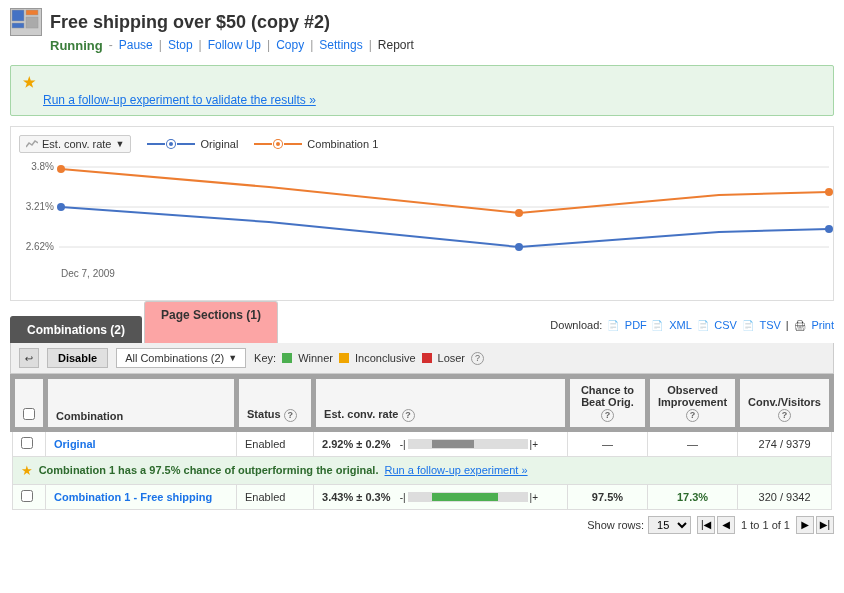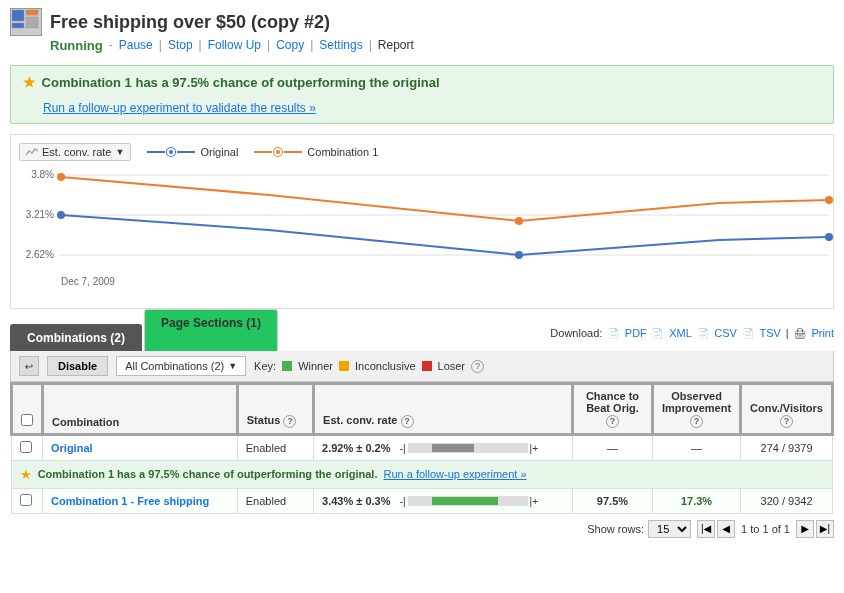--- a/index.html
+++ b/index.html
@@ -12,40 +12,40 @@
     .status-row { display: flex; gap: 6px; padding-left: 40px; }
     .status-running { color: #3a7d3a; font-weight: bold; font-size: 13px; }
     .status-sep { color: #999; }
     .status-link { color: #1a73e8; text-decoration: none; font-size: 12px; }
     .created-row { padding: 3px 10px; font-size: 12px; color: #333; }
     .created-row span { font-weight: bold; }
 
     .notification-bar { margin: 8px 10px; background: #e8f5e9; border: 1px solid #a5d6a7; padding: 8px 12px; border-radius: 2px; }
     .notif-title { display: flex; align-items: center; gap: 6px; font-weight: bold; color: #2d6a2d; font-size: 13px; }
     .star-icon { color: #f0a500; font-size: 14px; }
-    .notif-link { color: #1a73e8; text-decoration: underline; font-size: 12px; cursor: pointer; margin-top: 11px; margin-left: 20px; }
+    .notif-link { color: #1a73e8; text-decoration: underline; font-size: 12px; cursor: pointer; margin-top: 3px; margin-left: 20px; }
 
     .chart-area { margin: 10px 10px 0; border: 1px solid #ddd; padding: 8px; position: relative; height: 175px; }
     .chart-controls { display: flex; align-items: center; gap: 16px; margin-bottom: 4px; }
     .chart-dropdown { display: flex; align-items: center; gap: 4px; border: 1px solid #ccc; padding: 2px 6px; background: #f5f5f5; cursor: pointer; font-size: 11px; border-radius: 2px; }
     .legend-item { display: flex; align-items: center; gap: 5px; font-size: 11px; }
-    .tab { padding: 6px 16px; border: 1px solid #ccc; border-bottom: none; cursor: pointer; background: #22c55e; font-size: 12px; font-weight: bold; color: #333; margin-right: 2px; border-radius: 3px 3px 0 0; }
+    .tab { padding: 6px 16px; border: 1px solid #ccc; border-bottom: none; cursor: pointer; background: #fca5a5; font-size: 12px; font-weight: bold; color: #333; margin-right: 2px; border-radius: 3px 3px 0 0; }
     .tab.active { background: #555; color: #fff; border-color: #555; margin-top: 15px; }
     .download-link { color: #1a73e8; text-decoration: none; }
 
     .toolbar { margin: 0 10px; background: #f0f0f0; border: 1px solid #ccc; border-top: none; padding: 5px 8px; display: flex; align-items: center; gap: 8px; }
     .undo-btn { width: 20px; height: 20px; background: #ddd; border: 1px solid #bbb; cursor: pointer; display: flex; align-items: center; justify-content: center; font-size: 10px; }
     .disable-btn { padding: 3px 10px; background: #e0e0e0; border: 1px solid #bbb; cursor: pointer; font-size: 11px; font-weight: bold; }
     .combos-dropdown { padding: 3px 8px; background: #fff; border: 1px solid #bbb; cursor: pointer; font-size: 11px; display: flex; align-items: center; gap: 4px; }
     .key-section { display: flex; align-items: center; gap: 6px; font-size: 11px; }
     .key-box { width: 10px; height: 10px; display: inline-block; }
     .help-circle { display: inline-flex; align-items: center; justify-content: center; width: 13px; height: 13px; border-radius: 50%; border: 1px solid #999; font-size: 9px; color: #666; cursor: pointer; }
 
     .data-table { width: calc(100% - 20px); margin: 0 10px; border-collapse: collapse; border: 1px solid #ccc; border-top: none; }
-    .data-table th { background: #f5f5f5; border: 3px solid #a3a3a3; padding: 5px 8px; font-size: 11px; font-weight: bold; text-align: left; vertical-align: bottom; }
+    .data-table th { background: #f5f5f5; border: 5px solid #a3a3a3; padding: 5px 8px; font-size: 11px; font-weight: bold; text-align: left; vertical-align: bottom; }
     .data-table td { border: 1px solid #ddd; padding: 5px 8px; font-size: 11px; vertical-align: middle; }
     .data-table th.center, .data-table td.center { text-align: center; }
     .combo-link { color: #1a73e8; text-decoration: none; font-weight: bold; }
     .enabled-text { color: #333; }
     .rate-text { font-weight: bold; }
     .chance-text { color: #333; font-weight: bold; }
     .improvement-text { color: #2d6a2d; font-weight: bold; }
 
     .pagination-row { margin: 6px 10px; display: flex; align-items: center; justify-content: flex-end; gap: 6px; font-size: 11px; }
     .show-rows { display: flex; align-items: center; gap: 4px; }
@@ -89,21 +89,20 @@
     <span class="status-sep">|</span>
     <a class="status-link" href="#">Settings</a>
     <span class="status-sep">|</span>
     <span style="color:#333;font-size:12px;">Report</span>
   </div>
 </div>
 
 <div class="notification-bar">
   <div class="notif-title">
     <span class="star-icon">★</span>
-    <span>Combination 1 has a 97.5% chance of outperforming the original</span>
   </div>
   <div class="notif-link">Run a follow-up experiment to validate the results »</div>
 </div>
 
 <div class="chart-area">
   <div class="chart-controls">
     <div class="chart-dropdown">
       <svg width="12" height="10" viewBox="0 0 12 10" style="opacity:0.5">
           <polyline points="0,8 3,4 6,6 9,2 12,4" stroke="#555" stroke-width="1.5" fill="none"></polyline>
         </svg>

